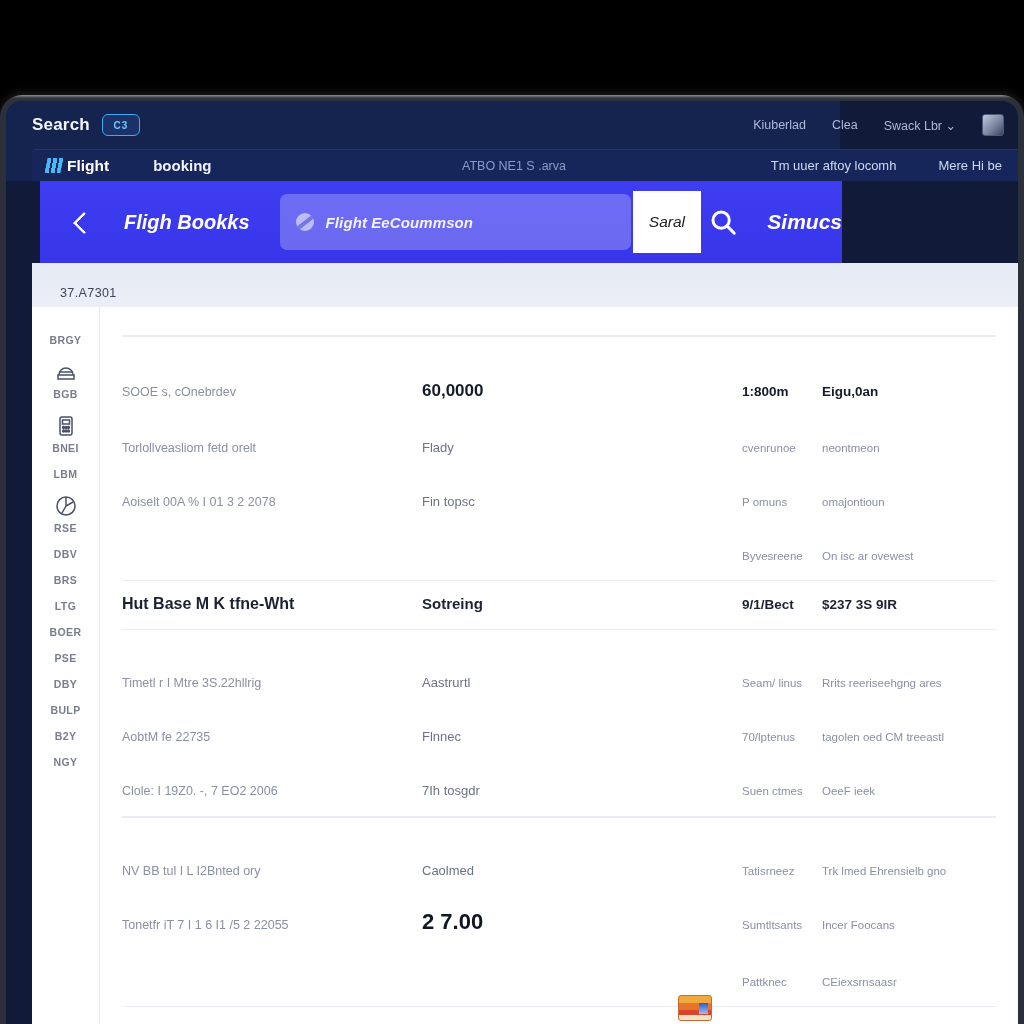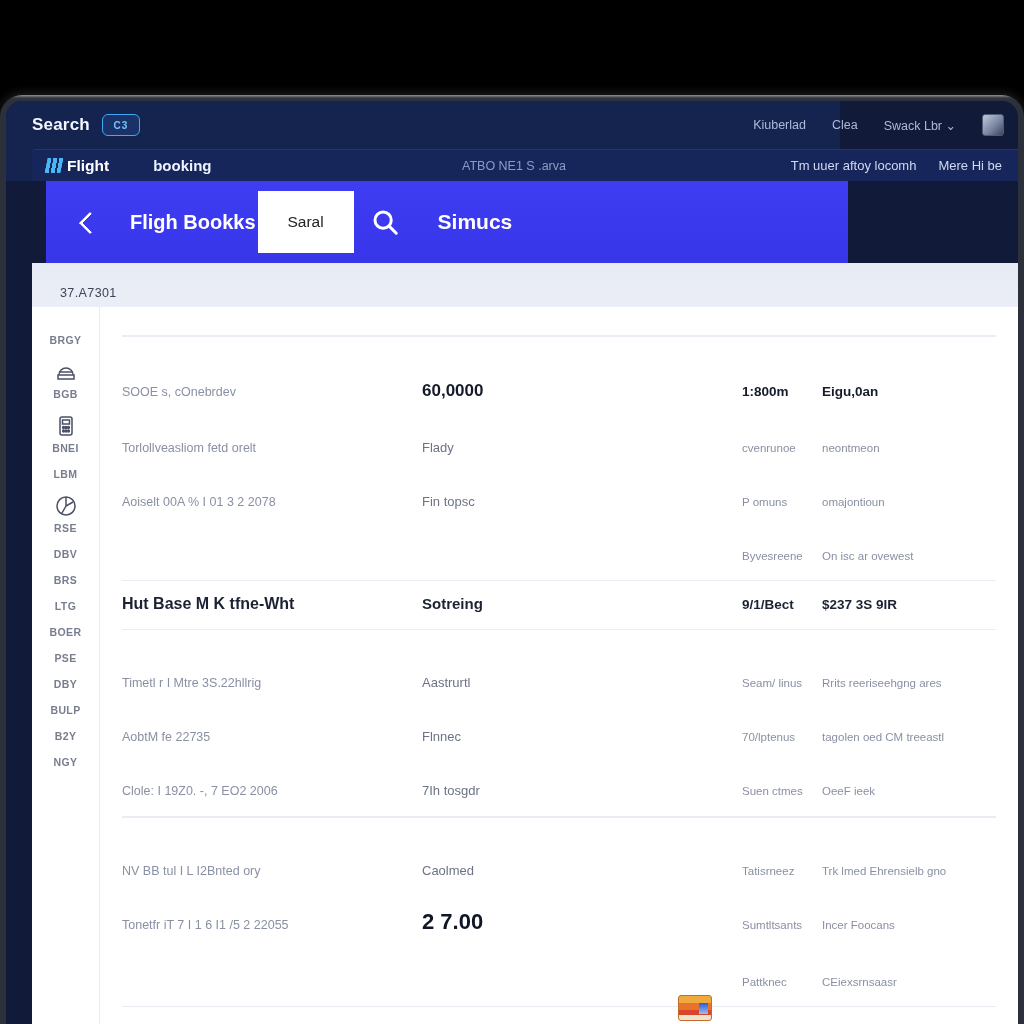--- a/index.html
+++ b/index.html
@@ -64,29 +64,29 @@
     width:16px; height:15px; margin-right:5px; flex:0 0 auto;
     background:repeating-linear-gradient(90deg,#49b7f5 0 4px,transparent 4px 6px);
     transform:skewX(-12deg);
   }
   #brand-name{ color:#ffffff; font-size:15.5px; font-weight:700; }
   #nav-booking{ color:#eef3ff; font-size:15px; font-weight:600; margin-left:44px; }
   .hdr-sub-mid{
     position:absolute; left:430px; color:#9fb1d8; font-size:12.5px; opacity:.85;
   }
   .hdr-sub-right{
-    margin-left:auto; display:flex; align-items:center; gap:22px;
+    margin-left:auto; display:flex; align-items:center; gap:42px;
     color:#cfd9f2; font-size:13px;
   }
 
   
   #search-band{
-    position:absolute; left:40px; top:80px; width:802px; height:82px;
+    position:absolute; left:34px; top:80px; width:802px; height:82px;
     background:linear-gradient(180deg,#3f3df2 0%, #3b39ee 55%, #3836e8 100%);
-    display:flex; align-items:center; padding:0 0 0 30px;
+    display:flex; align-items:center; padding:0 0 0 30px;font-style:italic;
   }
   #back-arrow{
     width:26px; height:26px; flex:0 0 auto; position:relative; cursor:pointer;
   }
   #back-arrow::before{
     content:""; position:absolute; left:6px; top:6px; width:13px; height:13px;
     border-left:3px solid #fff; border-bottom:3px solid #fff;
     transform:rotate(45deg); border-radius:1px;
   }
   #page-title{
@@ -224,20 +224,24 @@
         <span>Tm uuer aftoy locomh</span>
         <span>Mere Hi be</span>
       </span>
     </div>
   </div>
 
   <div id="search-band">
     <div id="back-arrow"></div>
     <div id="page-title">Fligh Bookks</div>
 
+    <div id="search-field">
+      <span id="search-field-icon"></span>
+      <span id="search-field-text">Flight EeCoummson</span>
+    </div>
 
     <div id="search-submit">Saral</div>
 
     <div id="search-glass">
       <svg viewBox="0 0 24 24" fill="none" stroke="#ffffff" stroke-width="2.4" stroke-linecap="round">
         <circle cx="10.5" cy="10.5" r="6.5"></circle>
         <line x1="15.5" y1="15.5" x2="21" y2="21"></line>
       </svg>
     </div>
 

